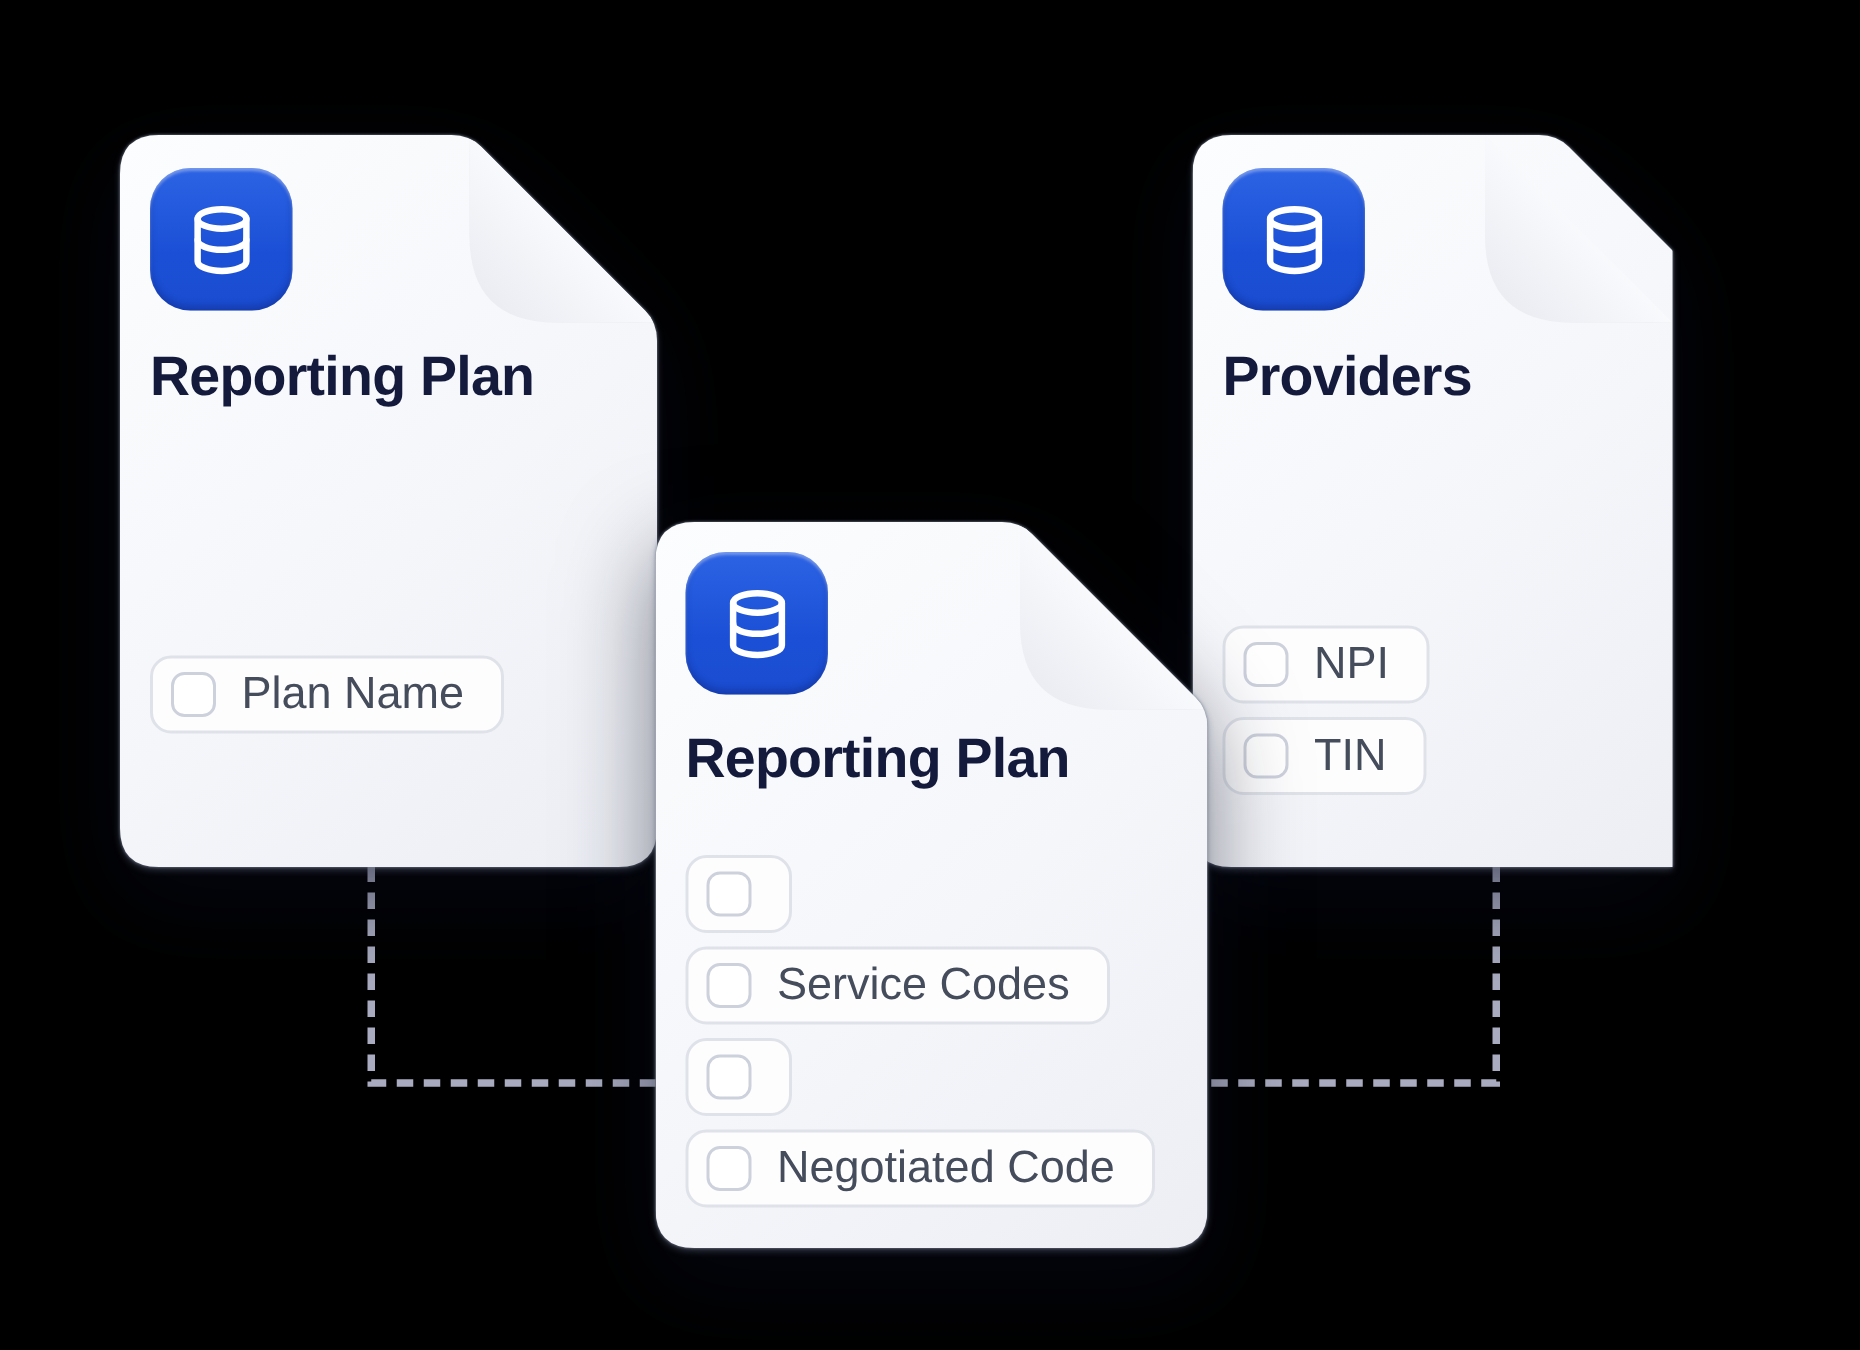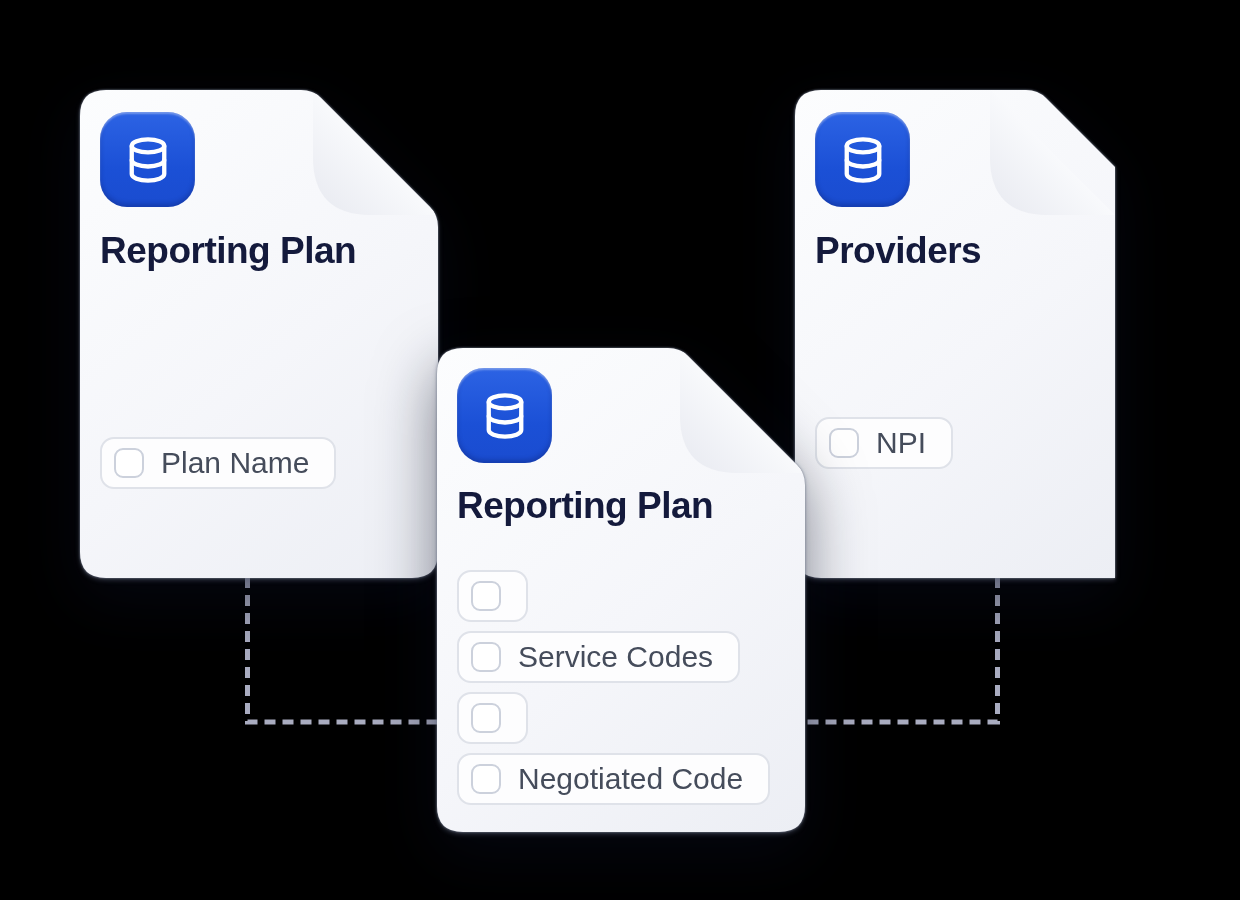--- a/index.html
+++ b/index.html
@@ -150,20 +150,24 @@
           <path d="M19.5 12c0 1.66-3.36 3-7.5 3s-7.5-1.34-7.5-3"></path>
           <path d="M4.5 5.5v13c0 1.66 3.36 3 7.5 3s7.5-1.34 7.5-3v-13"></path>
         </svg>
       </div>
       <h2 class="card-title" style="top:140px;">Providers</h2>
       <div class="fields" style="top:327px;">
         <div class="chip">
           <span class="checkbox"></span>
           <span class="chip-label">NPI</span>
         </div>
+        <div class="chip">
+          <span class="checkbox"></span>
+          <span class="chip-label">TIN</span>
+        </div>
       </div>
     </div>
   </div>
 
   <div class="sheet-wrap center" style="left:437px; top:348px;">
     <div class="sheet center-card">
       <div class="fold"></div>
       <div class="icon-tile" style="top:20px;">
         <svg viewBox="0 0 24 24" stroke="#ffffff" stroke-width="2" fill="none" stroke-linecap="round" stroke-linejoin="round">
           <ellipse cx="12" cy="5.5" rx="7.5" ry="3"></ellipse>

